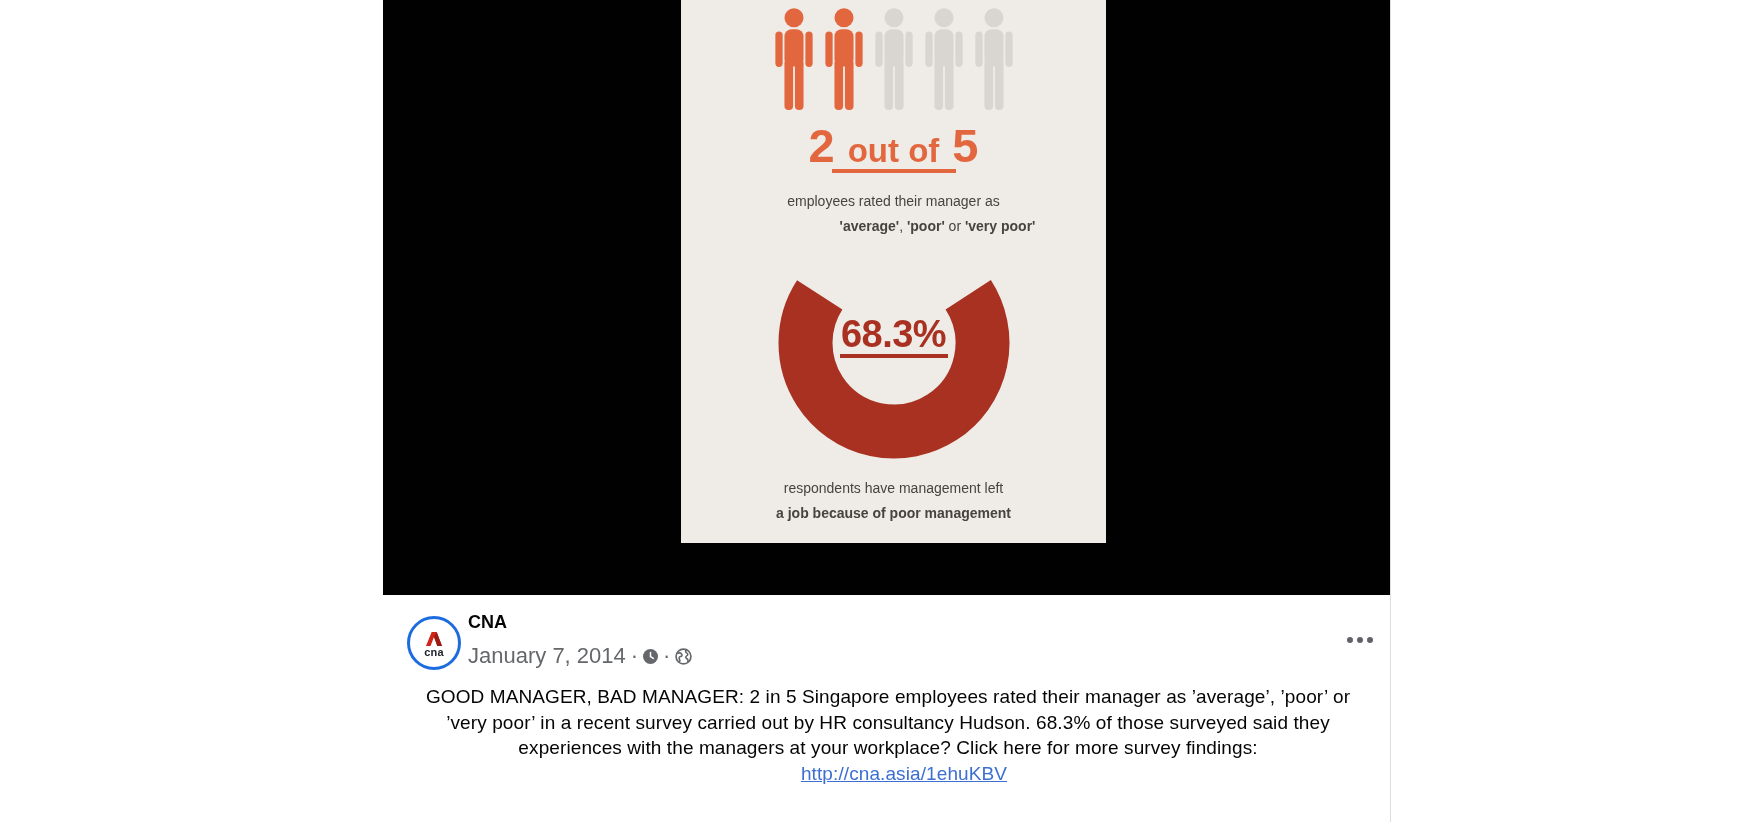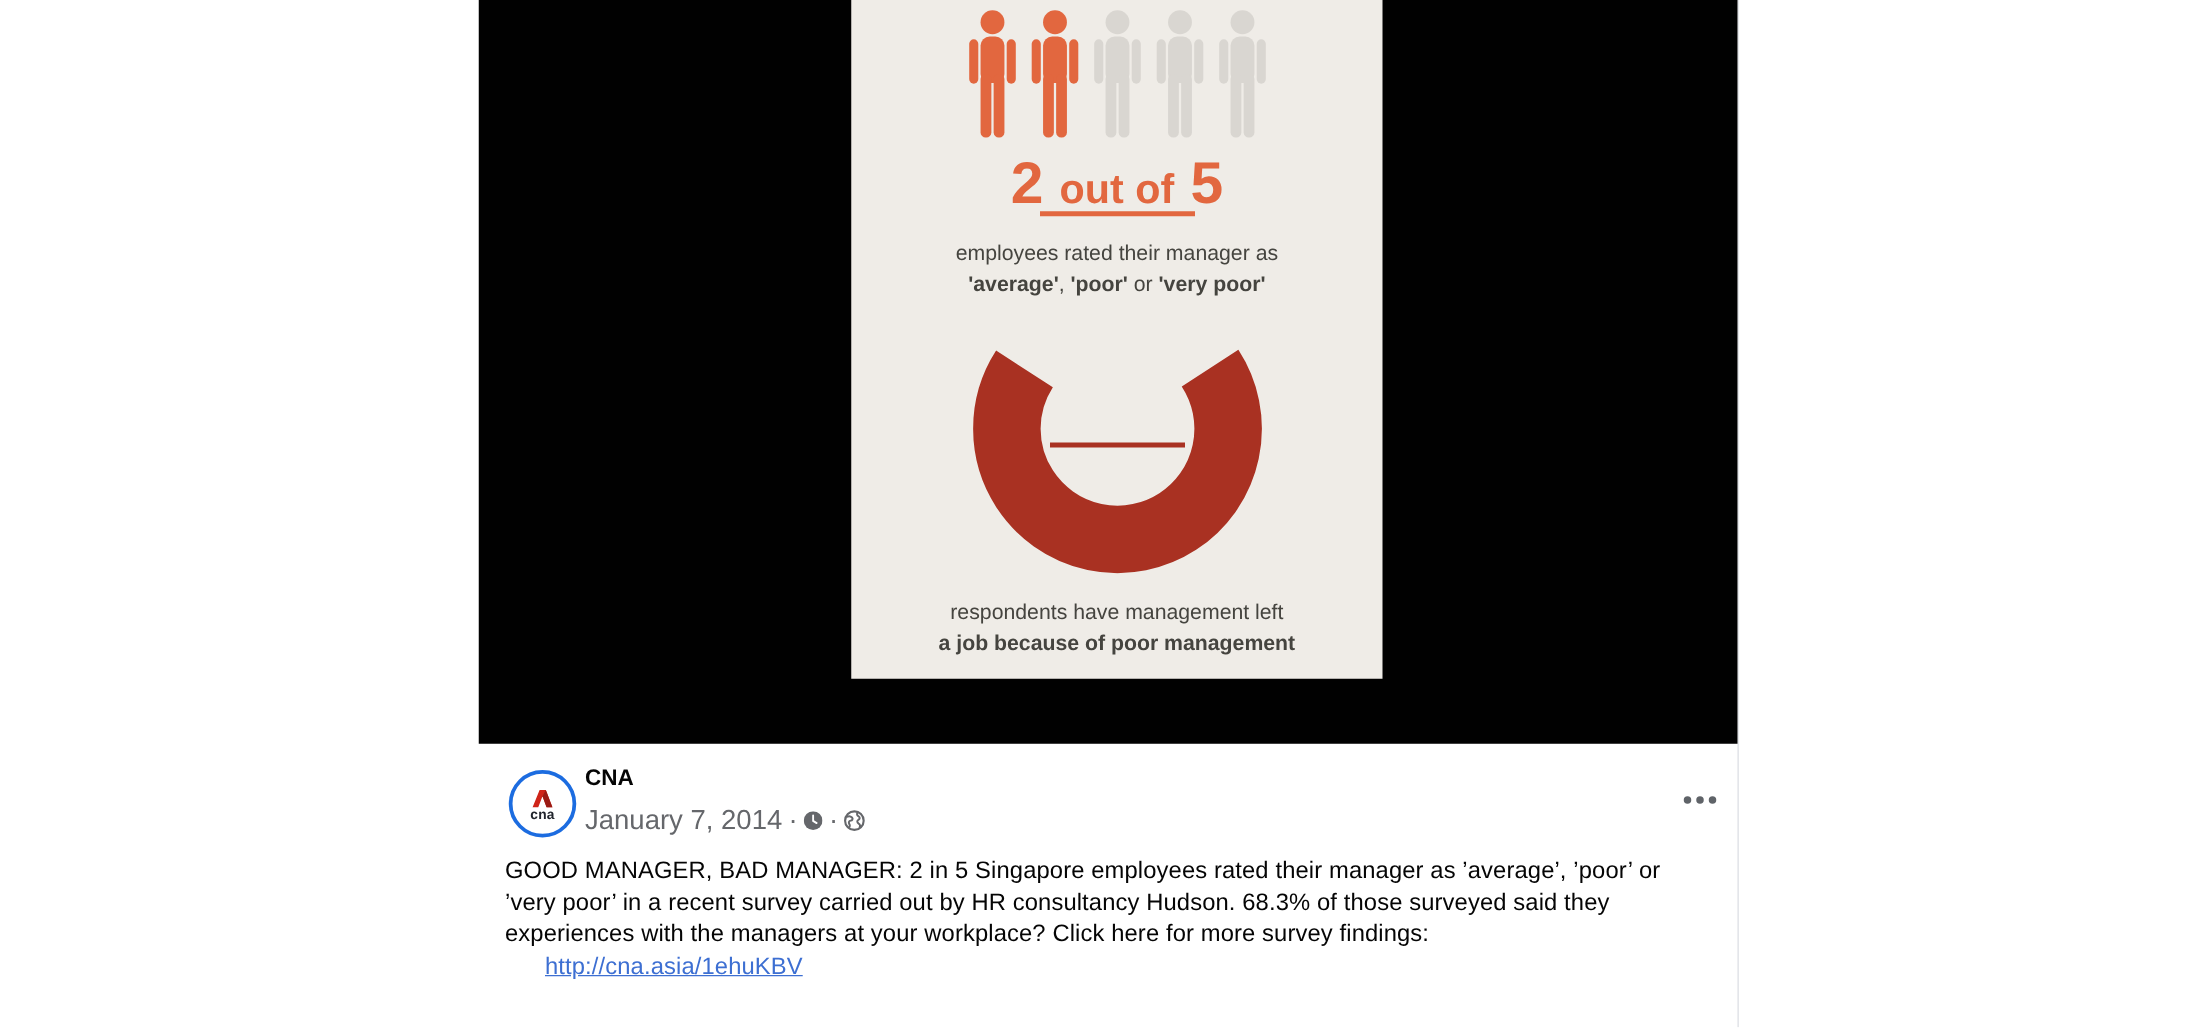--- a/index.html
+++ b/index.html
@@ -13,23 +13,23 @@
                background:var(--ig-bg);overflow:hidden;}
   .people{position:absolute;top:8px;left:0;width:100%;display:flex;justify-content:center;gap:10px;}
   .person{width:40px;height:106px;display:block;}
   .ratio{position:absolute;top:122px;left:0;width:100%;display:flex;justify-content:center;
          align-items:baseline;gap:13px;color:var(--orange);}
   .ratio .big{font-size:47px;font-weight:700;line-height:1;}
   .ratio .small{font-size:33px;font-weight:600;line-height:1;}
   .ratio-underline{position:absolute;top:169px;left:50%;margin-left:-62px;width:124px;height:3.5px;
          background:var(--orange);}
   .cap1,.cap2,.foot1,.foot2{position:absolute;left:0;width:100%;text-align:center;
-         font-size:17px;color:var(--ig-text);line-height:1.2;}
+         font-size:14px;color:var(--ig-text);line-height:1.2;}
   .cap1{top:193px;}
-  .cap2{top:218px;}
+  .cap2{top:218px;padding-left:44px;}
   .cap2 b{font-weight:700;}
   .foot1{top:480px;}
   .foot2{top:505px;font-weight:bold;}
   .gauge{position:absolute;top:227px;left:50%;transform:translateX(-50%);width:232px;height:232px;}
   .gauge svg{position:absolute;left:0;top:0;width:232px;height:232px;}
   .gauge-label{position:absolute;top:88px;left:0;width:100%;text-align:center;
          font-size:38px;font-weight:700;letter-spacing:-0.5px;color:var(--ig-red);line-height:1;}
   .gauge-underline{position:absolute;top:127px;left:50%;margin-left:-54px;width:108px;height:3.5px;
          background:var(--ig-red);}
   
@@ -41,21 +41,21 @@
   .name{position:absolute;left:85px;top:612px;font-size:18px;font-weight:700;color:var(--name);cursor:pointer;}
   .meta{position:absolute;left:85px;top:643px;display:flex;align-items:center;gap:5px;
         font-size:22px;color:var(--meta);}
   .meta .sep{color:var(--meta);}
   .meta svg{display:block;}
   .more{position:absolute;left:958px;top:626px;width:38px;height:28px;display:flex;align-items:center;
         justify-content:center;gap:3.5px;cursor:pointer;border-radius:6px;}
   .more .dot{width:6.5px;height:6.5px;border-radius:50%;background:#5f6368;}
   
   .text{position:absolute;left:21px;top:684px;width:968px;font-size:19px;line-height:25.5px;
-        color:var(--name);letter-spacing:0.1px;}
+        color:var(--name);letter-spacing:0.1px;text-align:center;}
   .text .link{color:var(--link);text-decoration:underline;cursor:pointer;margin-left:32px;}
 </style>
 </head>
 <body>
 
 <div id="canvas" style="--orange: #e2673f; --ig-red: #a93122; --ig-bg: #efece7; --ig-text: #45443f; --name: #050505; --meta: #65676b; --link: #3d6fd2; --ring: #1c6ce0;">
   <article class="card">
 
     <div class="media">
       <figure class="infographic">
@@ -119,20 +119,21 @@
         </div>
         <div class="ratio-underline"></div>
 
         <div class="cap1">employees rated their manager as</div>
         <div class="cap2"><b>'average'</b><span>, </span><b>'poor'</b><span> or </span><b>'very poor'</b></div>
 
         <div class="gauge">
           <svg viewBox="0 0 232 232">
             <circle id="gauge-arc" cx="116" cy="116" r="88.5" fill="none" stroke="#a93122" stroke-width="54" pathLength="360" stroke-dasharray="245.9 114.1" transform="rotate(-33 116 116)"></circle>
           </svg>
+          <div class="gauge-label">68.3%</div>
           <div class="gauge-underline"></div>
         </div>
 
         <div class="foot1">respondents have management left</div>
         <div class="foot2">a job because of poor management</div>
       </figure>
     </div>
 
     <div class="avatar">
       <svg class="logo-a" viewBox="0 0 36 24">

